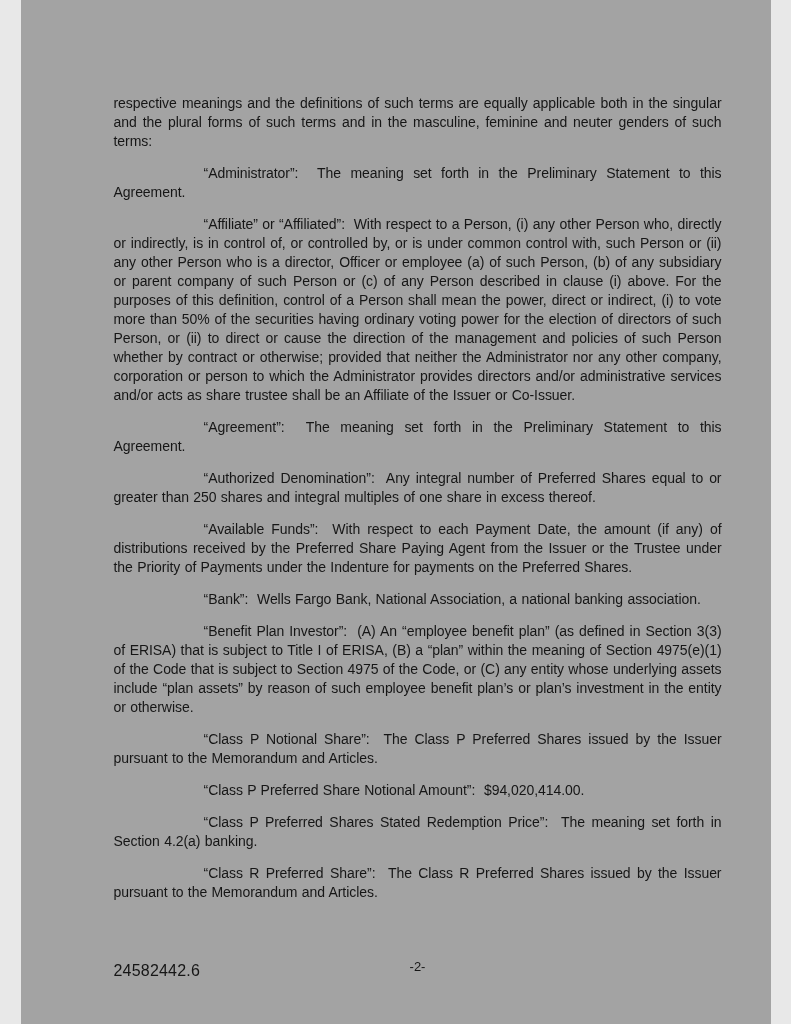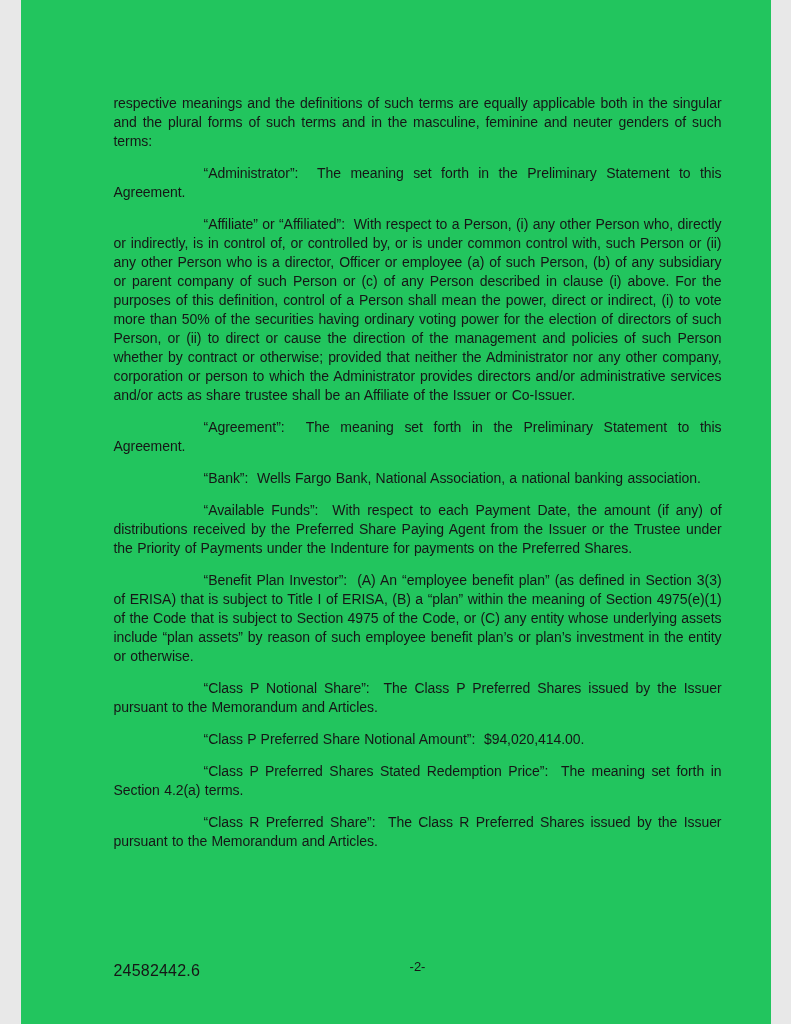--- a/index.html
+++ b/index.html
@@ -1,19 +1,19 @@
 <!DOCTYPE html>
 <html><head>
 <meta charset="utf-8">
 <style>
   html,body{margin:0;padding:0;background:#e8e8e8;}
   .page{
     position:relative;
     width:750px;height:1024px;
-    background:#22c55e;
+    background:#a3a3a3;
     font-family:"Liberation Sans","DejaVu Sans",sans-serif;
     color:#161616;
     overflow:hidden;
     margin:0 auto;
   }
   .content{
     position:absolute;
     left:93px;top:94px;
     width:608px;
   }
@@ -44,23 +44,24 @@
 </style>
 </head>
 <body>
 
 <div class="page">
   <main class="content">
       <p class="para no-indent"><span>respective meanings and the definitions of such terms are equally applicable both in the singular and the plural forms of such terms and in the masculine, feminine and neuter genders of such terms:</span></p>
       <p class="para"><span>“</span><span class="u">Administrator</span><span>”:&nbsp; The meaning set forth in the Preliminary Statement to this Agreement.</span></p>
       <p class="para"><span>“</span><span class="u">Affiliate</span><span>” or “</span><span class="u">Affiliated</span><span>”:&nbsp; With respect to a Person, (i) any other Person who, directly or indirectly, is in control of, or controlled by, or is under common control with, such Person or (ii) any other Person who is a director, Officer or employee (a) of such Person, (b) of any subsidiary or parent company of such Person or (c) of any Person described in clause (i) above. For the purposes of this definition, control of a Person shall mean the power, direct or indirect, (i) to vote more than 50% of the securities having ordinary voting power for the election of directors of such Person, or (ii) to direct or cause the direction of the management and policies of such Person whether by contract or otherwise; </span><span class="u">provided</span><span> that neither the Administrator nor any other company, corporation or person to which the Administrator provides directors and/or administrative services and/or acts as share trustee shall be an Affiliate of the Issuer or Co-Issuer.</span></p>
       <p class="para"><span>“</span><span class="u">Agreement</span><span>”:&nbsp; The meaning set forth in the Preliminary Statement to this Agreement.</span></p>
+      <p class="para"><span>“</span><span class="u">Authorized Denomination</span><span>”:&nbsp; Any integral number of Preferred Shares equal to or greater than 250 shares and integral multiples of one share in excess thereof.</span></p>
+      <p class="para"><span>“</span><span class="u">Available Funds</span><span>”:&nbsp; With respect to each Payment Date, the amount (if any) of distributions received by the Preferred Share Paying Agent from the Issuer or the Trustee under the Priority of Payments under the Indenture for payments on the Preferred Shares.</span></p>
       <p class="para"><span>“</span><span class="u">Bank</span><span>”:&nbsp; Wells Fargo Bank, National Association, a national banking association.</span></p>
-      <p class="para"><span>“</span><span class="u">Available Funds</span><span>”:&nbsp; With respect to each Payment Date, the amount (if any) of distributions received by the Preferred Share Paying Agent from the Issuer or the Trustee under the Priority of Payments under the Indenture for payments on the Preferred Shares.</span></p>
       <p class="para"><span>“</span><span class="u">Benefit Plan Investor</span><span>”:&nbsp; (A) An “employee benefit plan” (as defined in Section 3(3) of ERISA) that is subject to Title I of ERISA, (B) a “plan” within the meaning of Section 4975(e)(1) of the Code that is subject to Section 4975 of the Code, or (C) any entity whose underlying assets include “plan assets” by reason of such employee benefit plan’s or plan’s investment in the entity or otherwise.</span></p>
       <p class="para"><span>“</span><span class="u">Class P Notional Share</span><span>”:&nbsp; The Class P Preferred Shares issued by the Issuer pursuant to the Memorandum and Articles.</span></p>
       <p class="para"><span>“</span><span class="u">Class P Preferred Share Notional Amount</span><span>”:&nbsp; $94,020,414.00.</span></p>
-      <p class="para"><span>“</span><span class="u">Class P Preferred Shares Stated Redemption Price</span><span>”:&nbsp; The meaning set forth in </span><span class="u">Section 4.2(a)</span><span> terms.</span></p>
+      <p class="para"><span>“</span><span class="u">Class P Preferred Shares Stated Redemption Price</span><span>”:&nbsp; The meaning set forth in </span><span class="u">Section 4.2(a)</span><span> banking.</span></p>
       <p class="para"><span>“</span><span class="u">Class R Preferred Share</span><span>”:&nbsp; The Class R Preferred Shares issued by the Issuer pursuant to the Memorandum and Articles.</span></p>
     </main>
   <div class="footer-left">24582442.6</div>
   <div class="footer-center">-2-</div>
 </div>
 
 </body></html>

